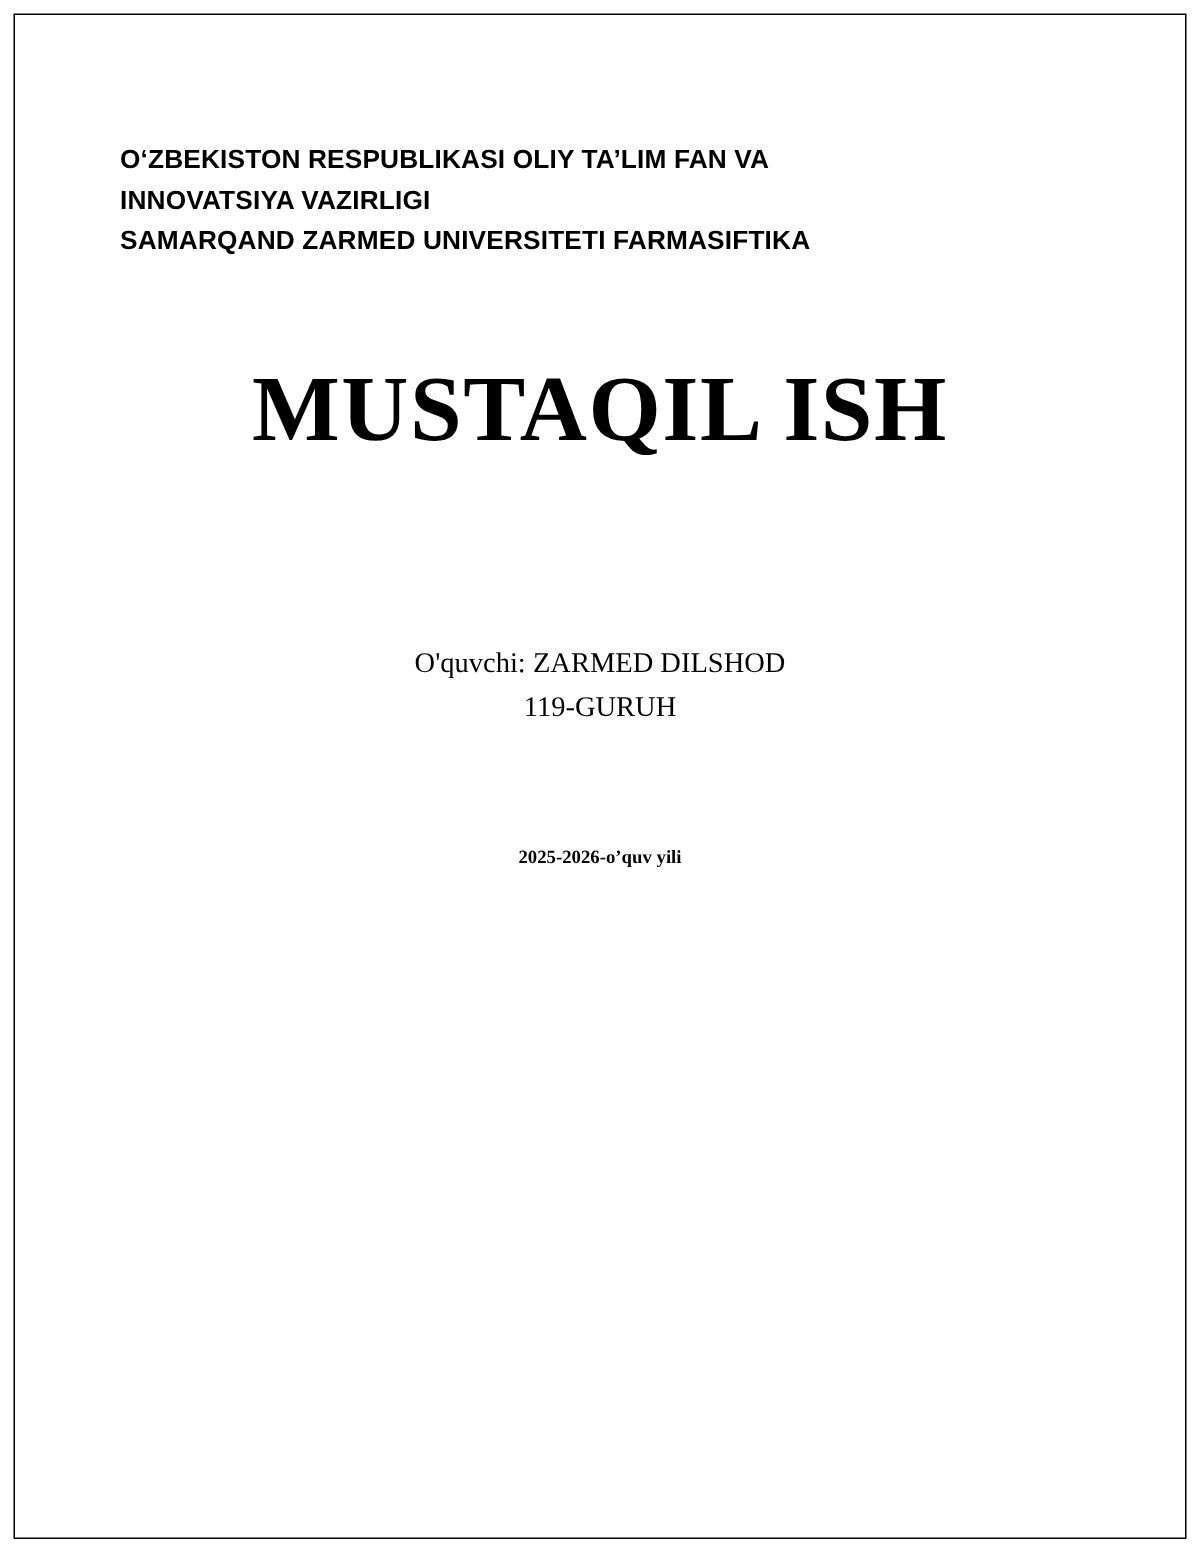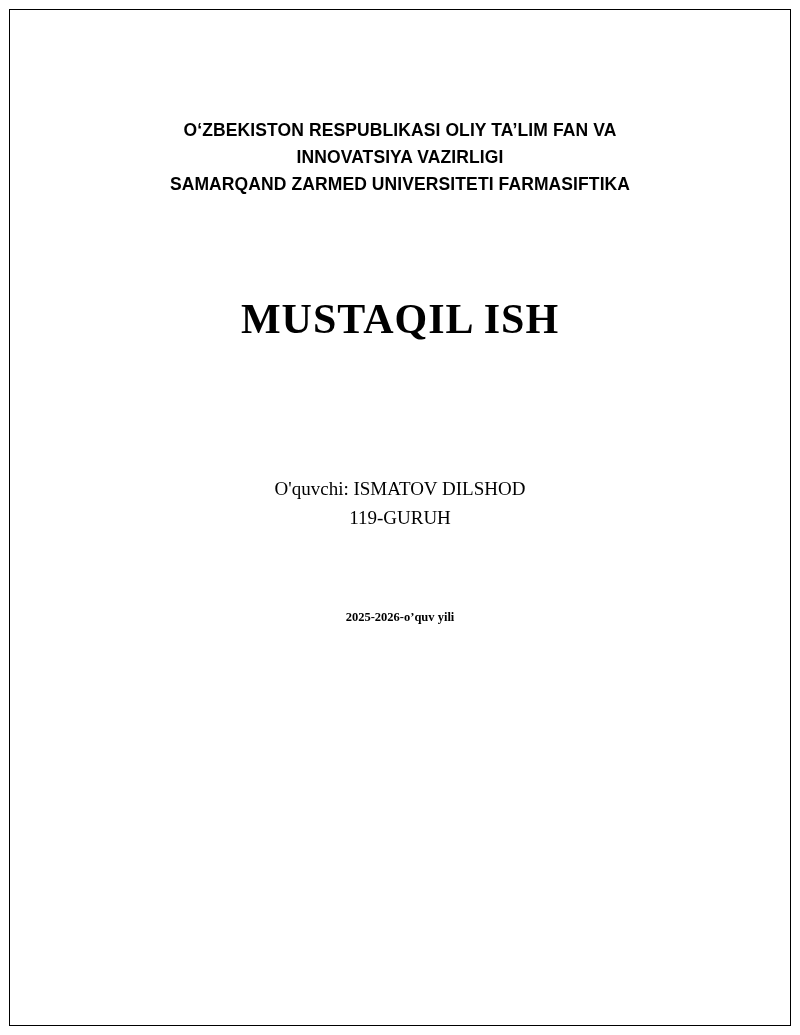--- a/index.html
+++ b/index.html
@@ -36,39 +36,39 @@
     left: 9px;
     top: 9px;
     width: 782px;
     height: 1017px;
     box-sizing: border-box;
     display: flex;
     flex-direction: column;
     align-items: center;
   }
   .header-block {
-    margin-top: 108px;
+    margin-top: 84px;
     width: 640px;
-    text-align: center;
+    text-align: left;
     font-family: "Liberation Sans", sans-serif;
     font-weight: bold;
     font-size: 17.5px;
     line-height: 27px;
     letter-spacing: 0.1px;
   }
   .header-line {
     display: block;
     white-space: nowrap;
   }
   .title {
-    margin-top: 88px;
+    margin-top: 66px;
     text-align: center;
     font-family: "Liberation Serif", serif;
     font-weight: bold;
-    font-size: 42px;
+    font-size: 62px;
     line-height: 66px;
     letter-spacing: 1px;
   }
   .subject-block {
     margin-top: 78px;
     width: 700px;
     text-align: center;
     font-family: "Liberation Serif", serif;
     font-size: 19.5px;
     line-height: 30px;
@@ -110,21 +110,21 @@
     <div class="header-block">
       <span class="header-line">O‘ZBEKISTON RESPUBLIKASI OLIY TA’LIM FAN VA</span>
       <span class="header-line">INNOVATSIYA VAZIRLIGI</span>
       <span class="header-line">SAMARQAND ZARMED UNIVERSITETI FARMASIFTIKA</span>
     </div>
 
     <div class="title">MUSTAQIL ISH</div>
 
 
     <div class="author-block">
-      <span class="author-line">O'quvchi: ISMATOV DILSHOD</span>
+      <span class="author-line">O'quvchi: ZARMED DILSHOD</span>
       <span class="author-line">119-GURUH</span>
     </div>
 
     <div class="year-block">2025-2026-o’quv yili</div>
 
   </div>
 
 </div>
 
 </body></html>

